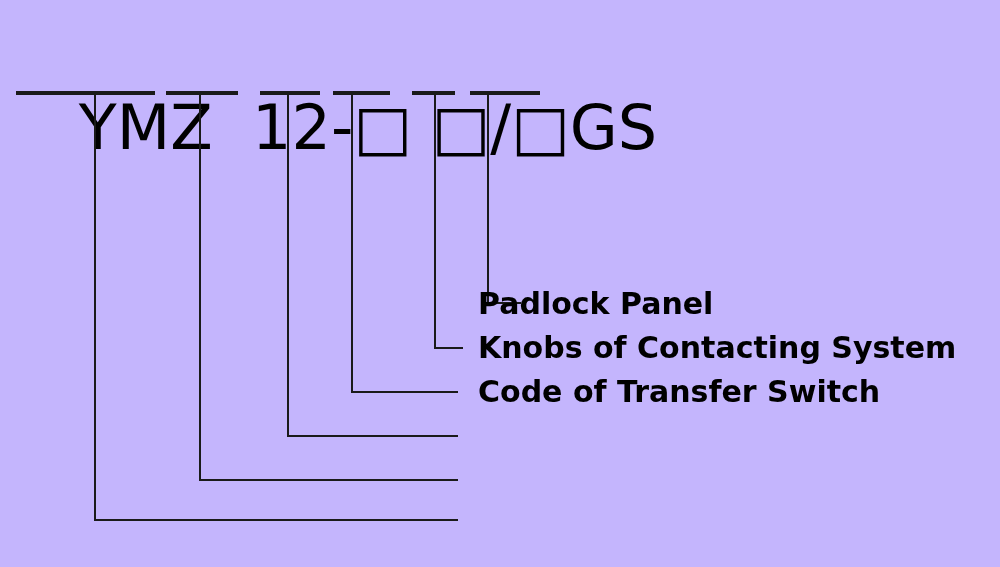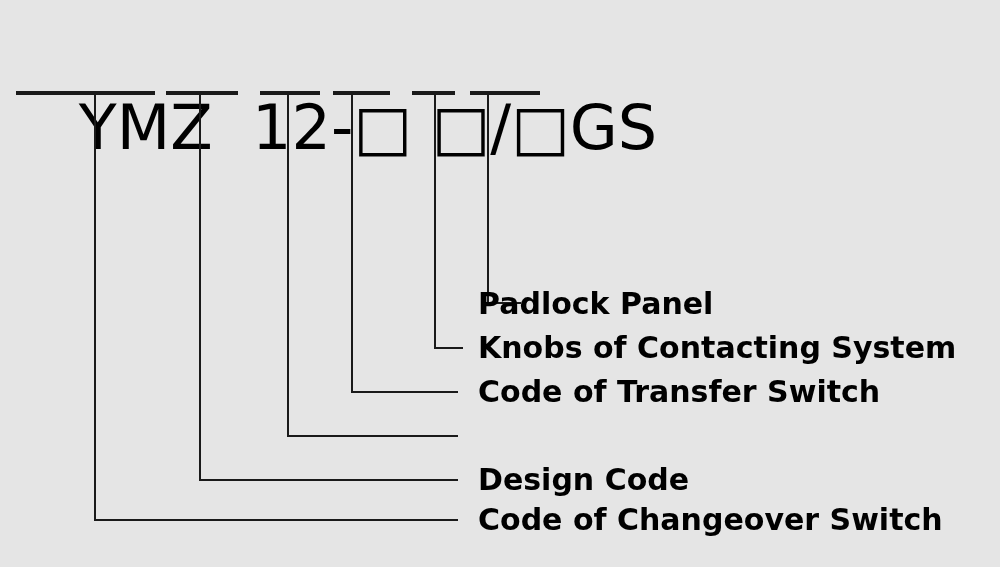--- a/index.html
+++ b/index.html
@@ -3,21 +3,21 @@
 <meta charset="utf-8">
 <style>
   html,body{margin:0;padding:0;background:#ffffff;}
   body{
     width:1000px;height:567px;
     font-family:"DejaVu Sans", sans-serif;
     color:#000000;
     overflow:hidden;
     position:relative;
   }
-  #diagram-root{position:relative;width:1000px;height:567px;background:#e5e5e5;}
+  #diagram-root{position:relative;width:1000px;height:567px;background:#c4b5fd;}
 
   
   .model-code{
     position:absolute;
     left:0px; top:8px;
     width:1000px;
     height:80px;
     white-space:pre;
     font-size:62px;
     line-height:80px;
@@ -78,16 +78,14 @@
     <polyline points="288,93 288,436 458,436"></polyline>
 
     <polyline points="200,93 200,480 458,480"></polyline>
 
     <polyline points="95,93 95,520 458,520"></polyline>
   </svg>
 
   <div class="label" style="top:289px;">Padlock Panel</div>
   <div class="label" style="top:333px;">Knobs of Contacting System</div>
   <div class="label" style="top:377px;">Code of Transfer Switch</div>
-  <div class="label" style="top:465px;">Design Code</div>
-  <div class="label" style="top:505px;">Code of Changeover Switch</div>
 
 </div>
 
 </body></html>

